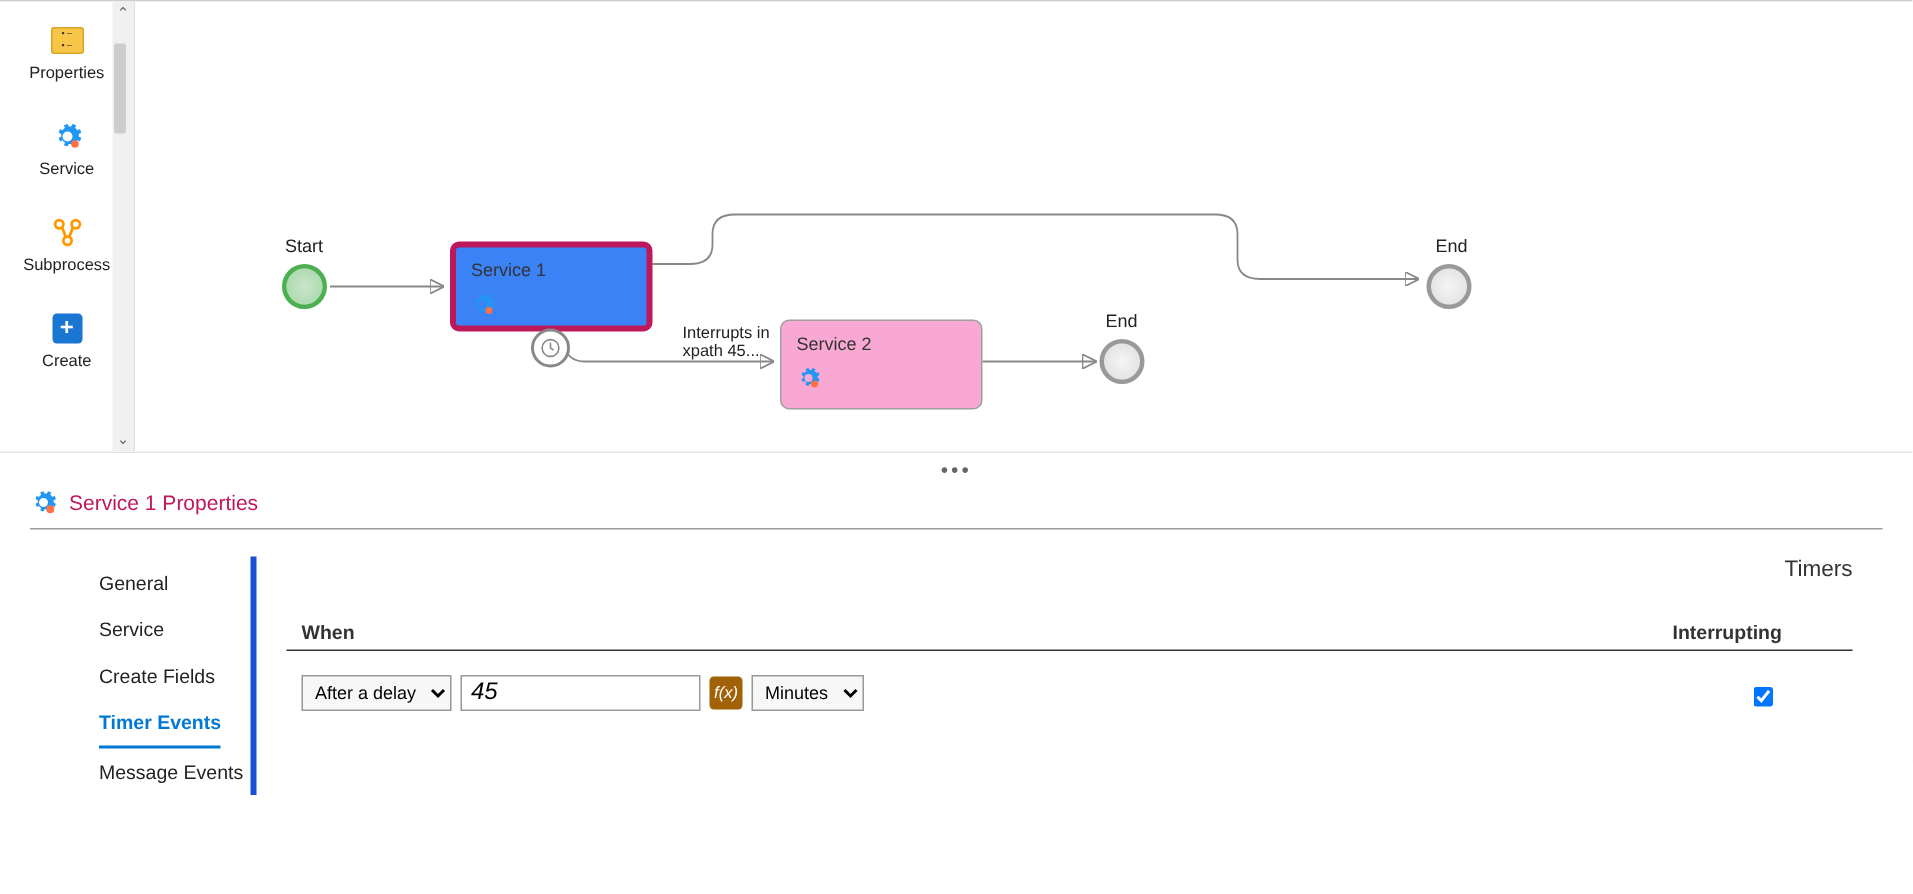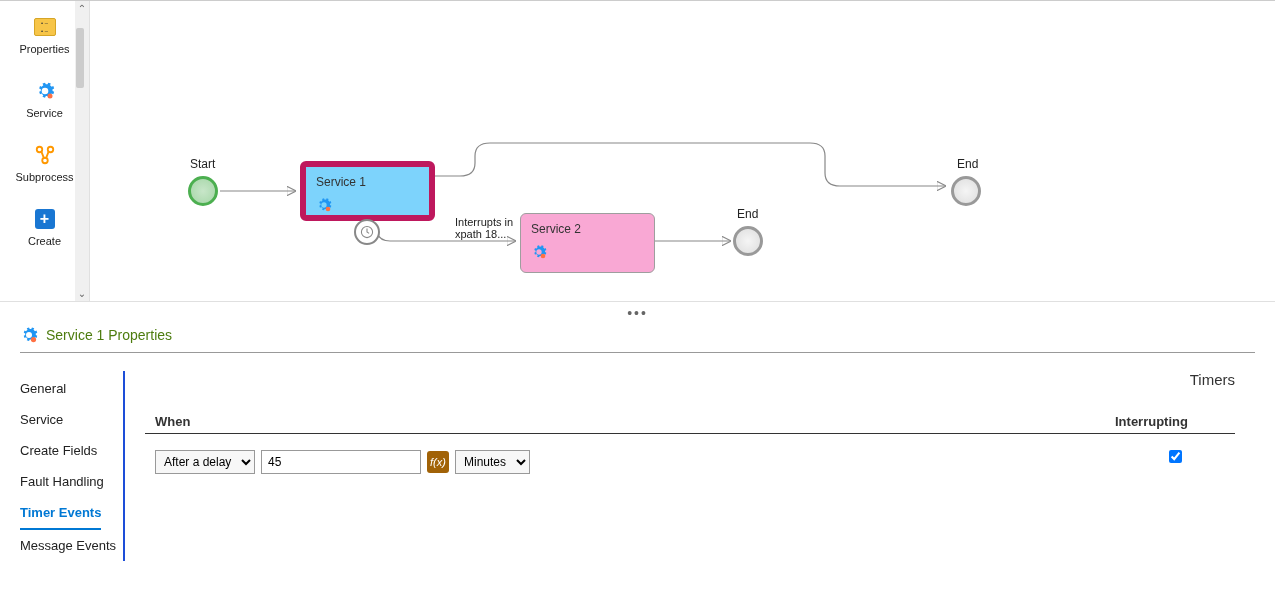--- a/index.html
+++ b/index.html
@@ -20,48 +20,48 @@
 
 .gear-svg { width: 20px; height: 20px; }
 .pic-subprocess svg { width: 22px; height: 22px; }
 .pic-create { width: 20px; height: 20px; background: #1976d2; border-radius: 3px; color: #fff; display: flex; align-items: center; justify-content: center; font-size: 16px; font-weight: bold; line-height: 1; }
 
 .diagram { position: relative; flex: 1; background: #fff; }
 .node-label { position: absolute; font-size: 12px; color: #222; }
 .start-circle { position: absolute; width: 30px; height: 30px; border: 3px solid #4caf50; border-radius: 50%; background: radial-gradient(circle, #c8e6c9 0%, #a5d6a7 100%); }
 .end-circle { position: absolute; width: 30px; height: 30px; border: 3px solid #999; border-radius: 50%; background: radial-gradient(circle, #f5f5f5 0%, #ddd 100%); }
 .service-box { position: absolute; width: 135px; height: 60px; border: 1px solid #9e9e9e; background: #f9a8d4; border-radius: 6px; padding: 8px 10px; }
-.service-box.selected { border: 6px solid #be185d; background: #7dd3fc; }
+.service-box.selected { border: 4px solid #be185d; background: #3b82f6; }
 .service-box .title { font-size: 12px; color: #333; }
 .service-box .gear-small { margin-top: 8px; }
 .timer-circle { position: absolute; width: 26px; height: 26px; border: 2px double #888; border-radius: 50%; background: #fff; display: flex; align-items: center; justify-content: center; font-size: 12px; color: #888; }
 .conn { position: absolute; }
 
 .resizer { height: 14px; background: #fff; position: relative; }
 .resizer .dots { position: absolute; left: 50%; top: 3px; transform: translateX(-50%); font-size: 14px; letter-spacing: 2px; color: #666; }
 
 .props-panel { padding: 10px 20px 0 20px; }
 .props-header { display: flex; align-items: center; gap: 8px; padding-bottom: 8px; border-bottom: 1px solid #999; }
-.props-header .htxt { font-size: 14px; color: #4d7c0f; }
+.props-header .htxt { font-size: 14px; color: #be185d; }
 
 .props-body { display: flex; margin-top: 18px; }
-.tabs-col { width: 105px; border-right: 2px solid #1d4ed8; padding-top: 2px; }
+.tabs-col { width: 105px; border-right: 4px solid #1d4ed8; padding-top: 2px; margin-left: 46px; }
 .tab { padding: 8px 0; font-size: 13px; color: #222; cursor: pointer; }
 .tab.active { color: #0078d4; font-weight: bold; border-bottom: 2px solid #0078d4; display: inline-block; }
 
 .tab-content { flex: 1; padding: 0 20px; }
 .section-title { font-size: 15px; color: #333; margin-bottom: 26px; text-align: right; }
 .timers-row { display: flex; border-bottom: 1px solid #333; padding-bottom: 4px; margin-bottom: 16px; justify-content: space-between; }
 .th-when { font-weight: bold; font-size: 13px; flex: 1; padding-left: 10px; }
 .th-int { font-weight: bold; font-size: 13px; width: 120px; text-align: left; }
 .form-row { display: flex; align-items: center; gap: 6px; padding-left: 10px; }
 .sel { border: 1px solid #999; background: #f7f7f7; height: 24px; font-size: 12px; padding: 0 4px; }
 .sel.when { width: 100px; }
 .sel.unit { width: 75px; }
-.inp { border: 1px solid #999; height: 24px; width: 160px; font-size: 12px; padding: 0 6px; }
+.inp { border: 1px solid #999; height: 24px; width: 160px; font-size: 16px; padding: 0 6px; font-style: italic; }
 .fx { width: 22px; height: 22px; background: #a16207; color: #fff; border-radius: 3px; display: flex; align-items: center; justify-content: center; font-style: italic; font-size: 11px; cursor: pointer; }
 .chk-cell { width: 120px; text-align: center; }
 </style>
 </head>
 <body>
 
 <div class="canvas-area">
   <div class="palette">
     <div class="palette-item">
       <div class="pic">
@@ -132,21 +132,21 @@
         </svg>
     </div>
 
     <div class="timer-circle" style="left:264px; top:218px">
       <svg width="14" height="14" viewBox="0 0 20 20">
           <circle cx="10" cy="10" r="8" fill="none" stroke="#888" stroke-width="1.5"></circle>
           <path d="M10 5v5l3 2" stroke="#888" stroke-width="1.5" fill="none"></path>
         </svg>
     </div>
     <div class="node-label" style="left:365px; top:215px; font-size:11px; white-space:pre-line">Interrupts in
-xpath 18...</div>
+xpath 45...</div>
 
     <div class="service-box" style="left:430px; top:212px">
       <div class="title">Service 2</div>
       <svg class="gear-small" width="16" height="16" viewBox="0 0 24 24">
           <path fill="#2196f3" d="M12 8a4 4 0 1 0 0 8 4 4 0 0 0 0-8zm9 4l2 1-1 3-2-1a8 8 0 0 1-2 2l1 2-3 1-1-2a8 8 0 0 1-2 0l-1 2-3-1 1-2a8 8 0 0 1-2-2l-2 1-1-3 2-1a8 8 0 0 1 0-2l-2-1 1-3 2 1a8 8 0 0 1 2-2l-1-2 3-1 1 2a8 8 0 0 1 2 0l1-2 3 1-1 2a8 8 0 0 1 2 2l2-1 1 3-2 1a8 8 0 0 1 0 2z"></path>
           <circle fill="#ff7043" cx="18" cy="18" r="3.5"></circle>
         </svg>
     </div>
 
     <div class="node-label" style="left:647px; top:206px">End</div>
@@ -168,32 +168,31 @@
         <circle fill="#ff7043" cx="18" cy="18" r="3.5"></circle>
       </svg>
     <div class="htxt">Service 1 Properties</div>
   </div>
 
   <div class="props-body">
     <div class="tabs-col">
       <div class="tab">General</div>
       <div class="tab">Service</div>
       <div class="tab">Create Fields</div>
-      <div class="tab">Fault Handling</div>
       <div><span class="tab active">Timer Events</span></div>
       <div class="tab">Message Events</div>
     </div>
 
     <div class="tab-content">
       <div class="section-title">Timers</div>
       <div class="timers-row">
         <div class="th-when">When</div>
         <div class="th-int">Interrupting</div>
       </div>
-      <div style="display:flex; align-items:flex-start;">
+      <div style="display:flex; align-items:flex-end;">
         <div class="form-row" style="flex:1">
           <select class="sel when">
             <option>After a delay</option>
           </select>
           <input class="inp" value="45" style="">
           <div class="fx">
               <span>f(x)</span>
             </div>
           <select class="sel unit">
             <option>Minutes</option>

